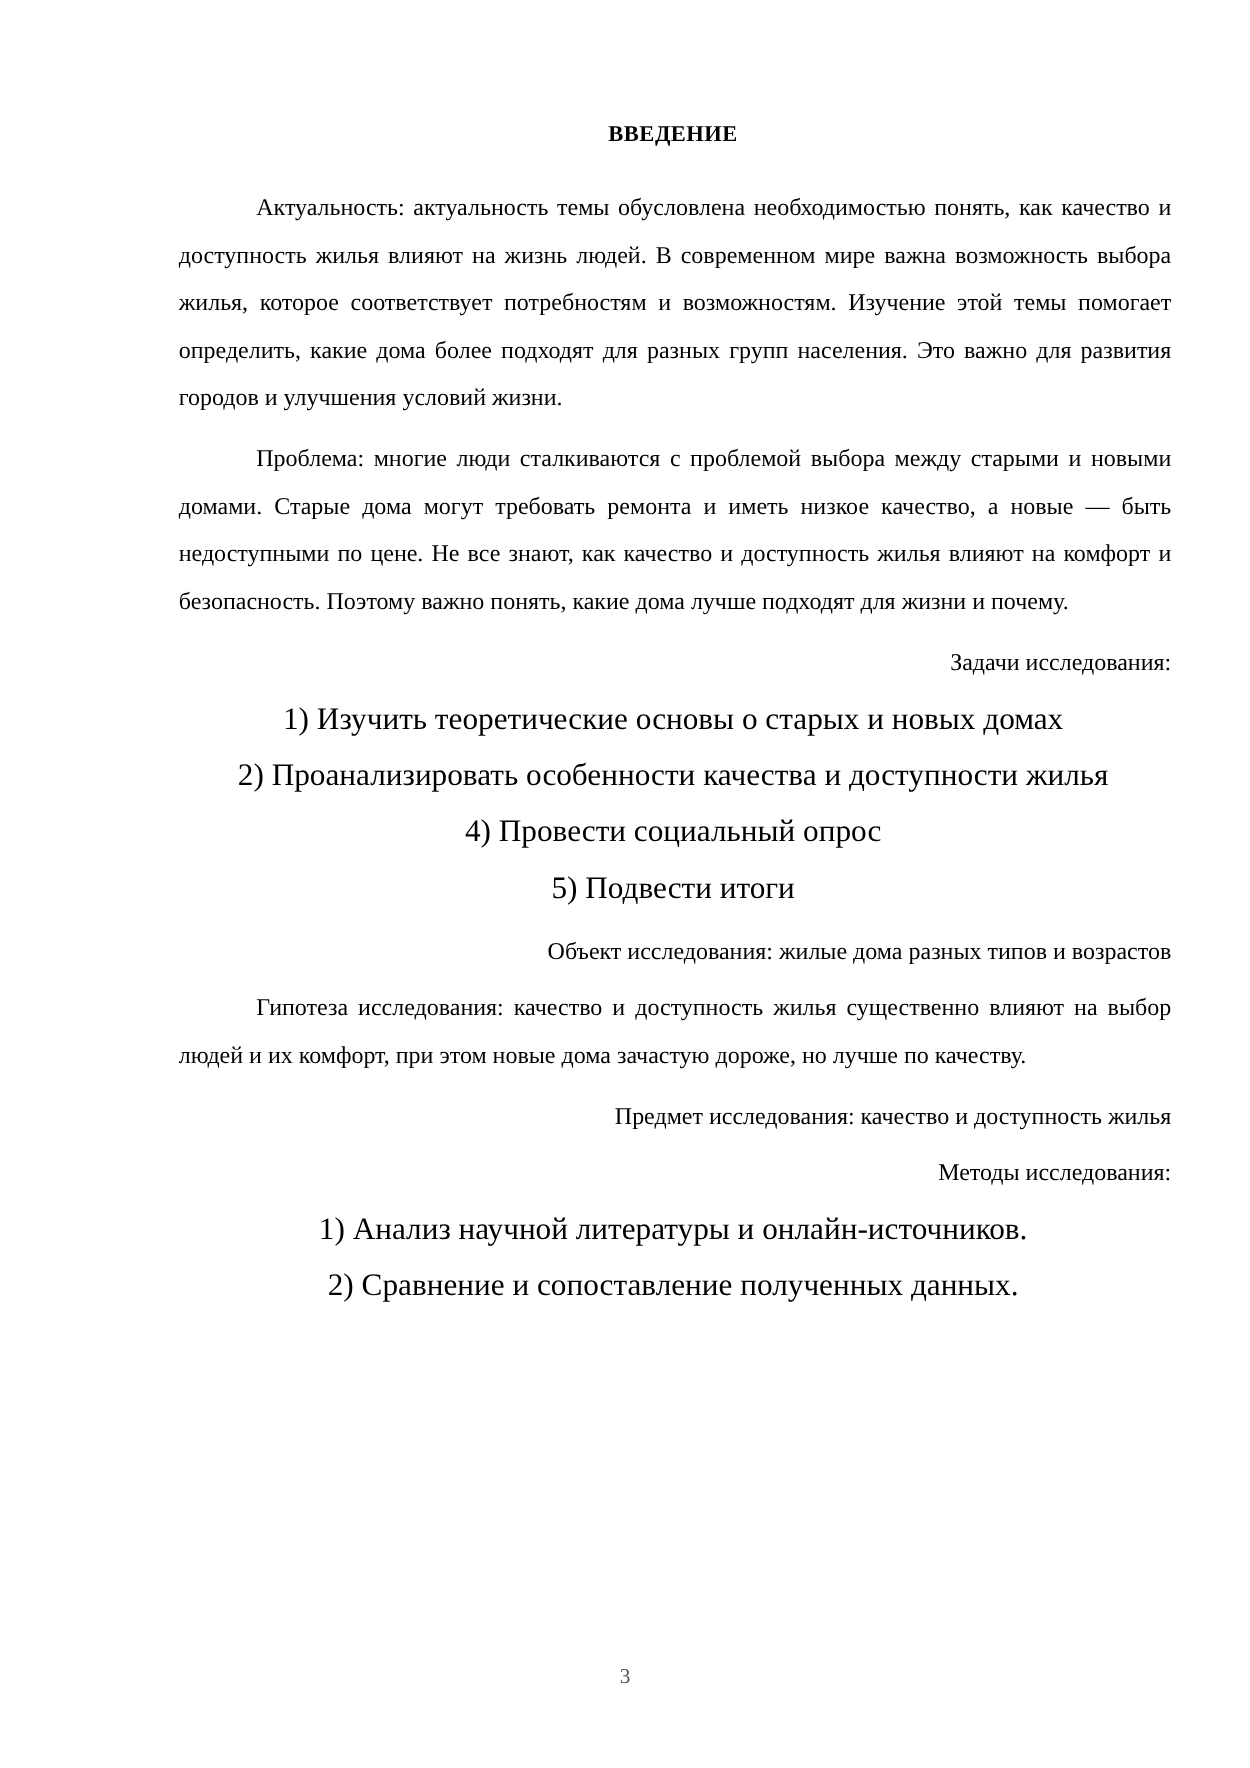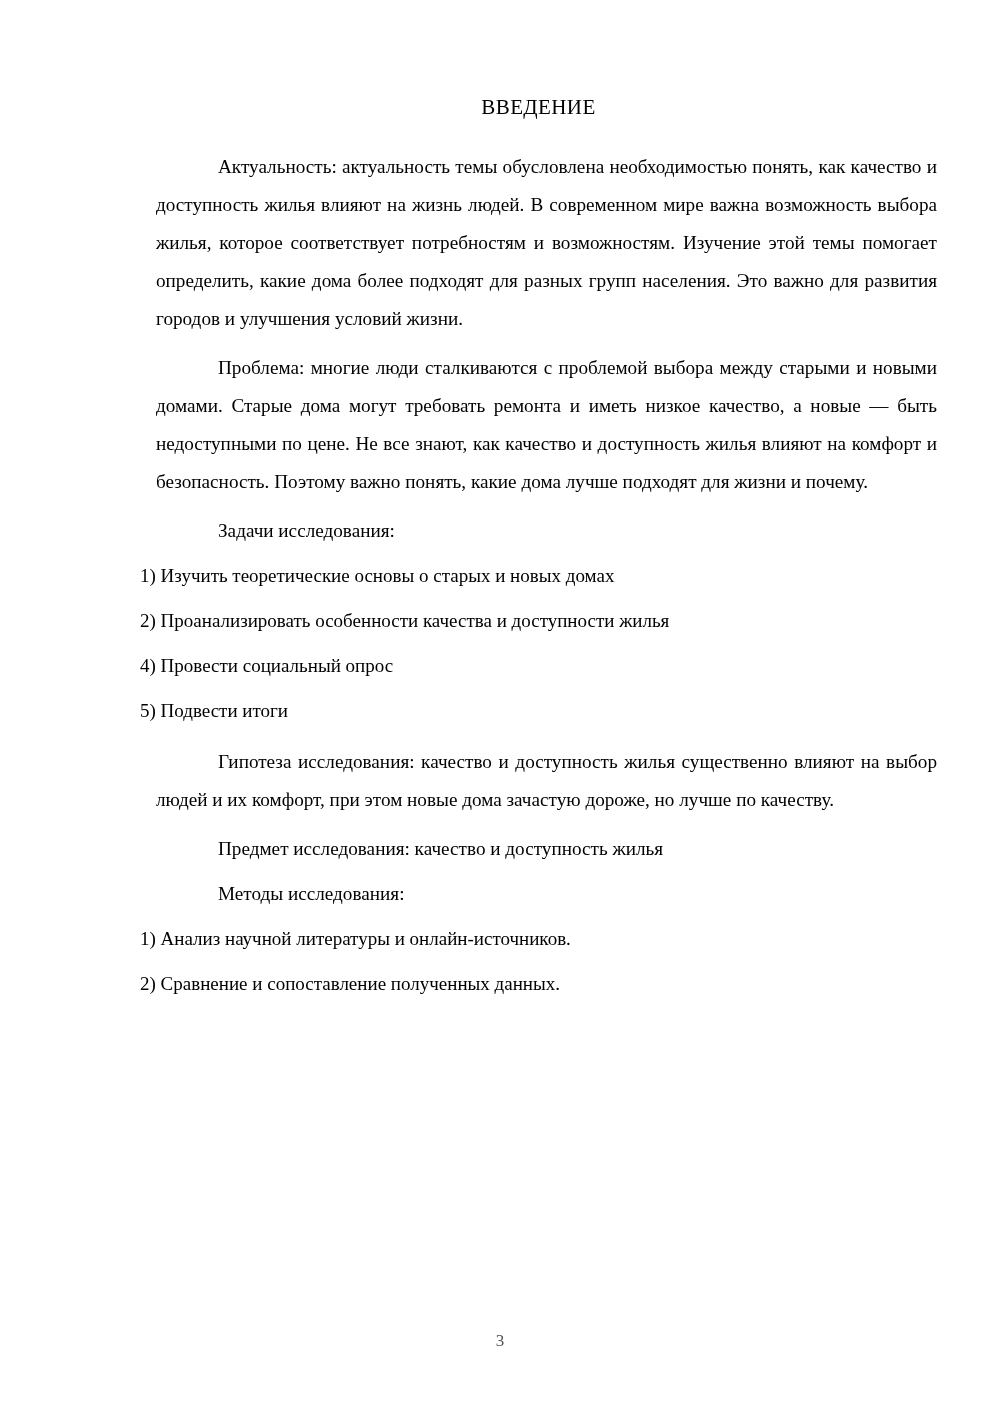--- a/index.html
+++ b/index.html
@@ -21,55 +21,55 @@
     box-sizing: border-box;
     overflow: hidden;
   }
   .content {
     position: absolute;
     left: 140px;
     top: 88px;
     width: 797px;
   }
   .doc-title {
-    font-size: 21px;
-    font-weight: normal;
+    font-size: 18px;
+    font-weight: bold;
     text-align: center;
     letter-spacing: 0.4px;
     line-height: 38px;
     margin: 0 0 22px 0;
   }
   .para {
     font-size: 19.2px;
     line-height: 38px;
     text-align: justify;
     text-justify: inter-word;
     text-indent: 62px;
-    margin: 0 0 12px 16px;
+    margin: 0 0 12px 3px;
     hyphens: none;
   }
   .para.tight {
     margin-bottom: 7px;
   }
   .para.lead {
     margin-bottom: 11px;
   }
   
   .para.nostretch {
-    text-align: left;
+    text-align: right;
   }
   .list {
     list-style: none;
     margin: 0;
     padding: 0;
   }
   .list-item {
-    font-size: 19px;
+    font-size: 25px;
     line-height: 38px;
-    text-align: left;
+    text-align: center;
     margin: 0 0 7px 0;
     padding-left: 37px;
     text-indent: -37px;
   }
   .spacer-sm { height: 6px; }
   .page-number {
     position: absolute;
     left: 0;
     right: 0;
     top: 1330px;
@@ -97,20 +97,21 @@
 
     <ul class="list">
       <li class="list-item">1) Изучить теоретические основы о старых и новых домах</li>
       <li class="list-item">2) Проанализировать особенности качества и доступности жилья</li>
       <li class="list-item">4) Провести социальный опрос</li>
       <li class="list-item">5) Подвести итоги</li>
     </ul>
 
     <div class="spacer-sm"></div>
 
+    <p class="para nostretch tight">Объект исследования: жилые дома разных типов и возрастов</p>
 
     <p class="para lead">Гипотеза исследования: качество и доступность жилья существенно влияют на выбор людей и их комфорт, при этом новые дома зачастую дороже, но лучше по качеству.</p>
 
     <p class="para nostretch tight">Предмет исследования: качество и доступность жилья</p>
 
     <p class="para nostretch tight">Методы исследования:</p>
 
     <ul class="list">
       <li class="list-item">1) Анализ научной литературы и онлайн-источников.</li>
       <li class="list-item">2) Сравнение и сопоставление полученных данных.</li>

